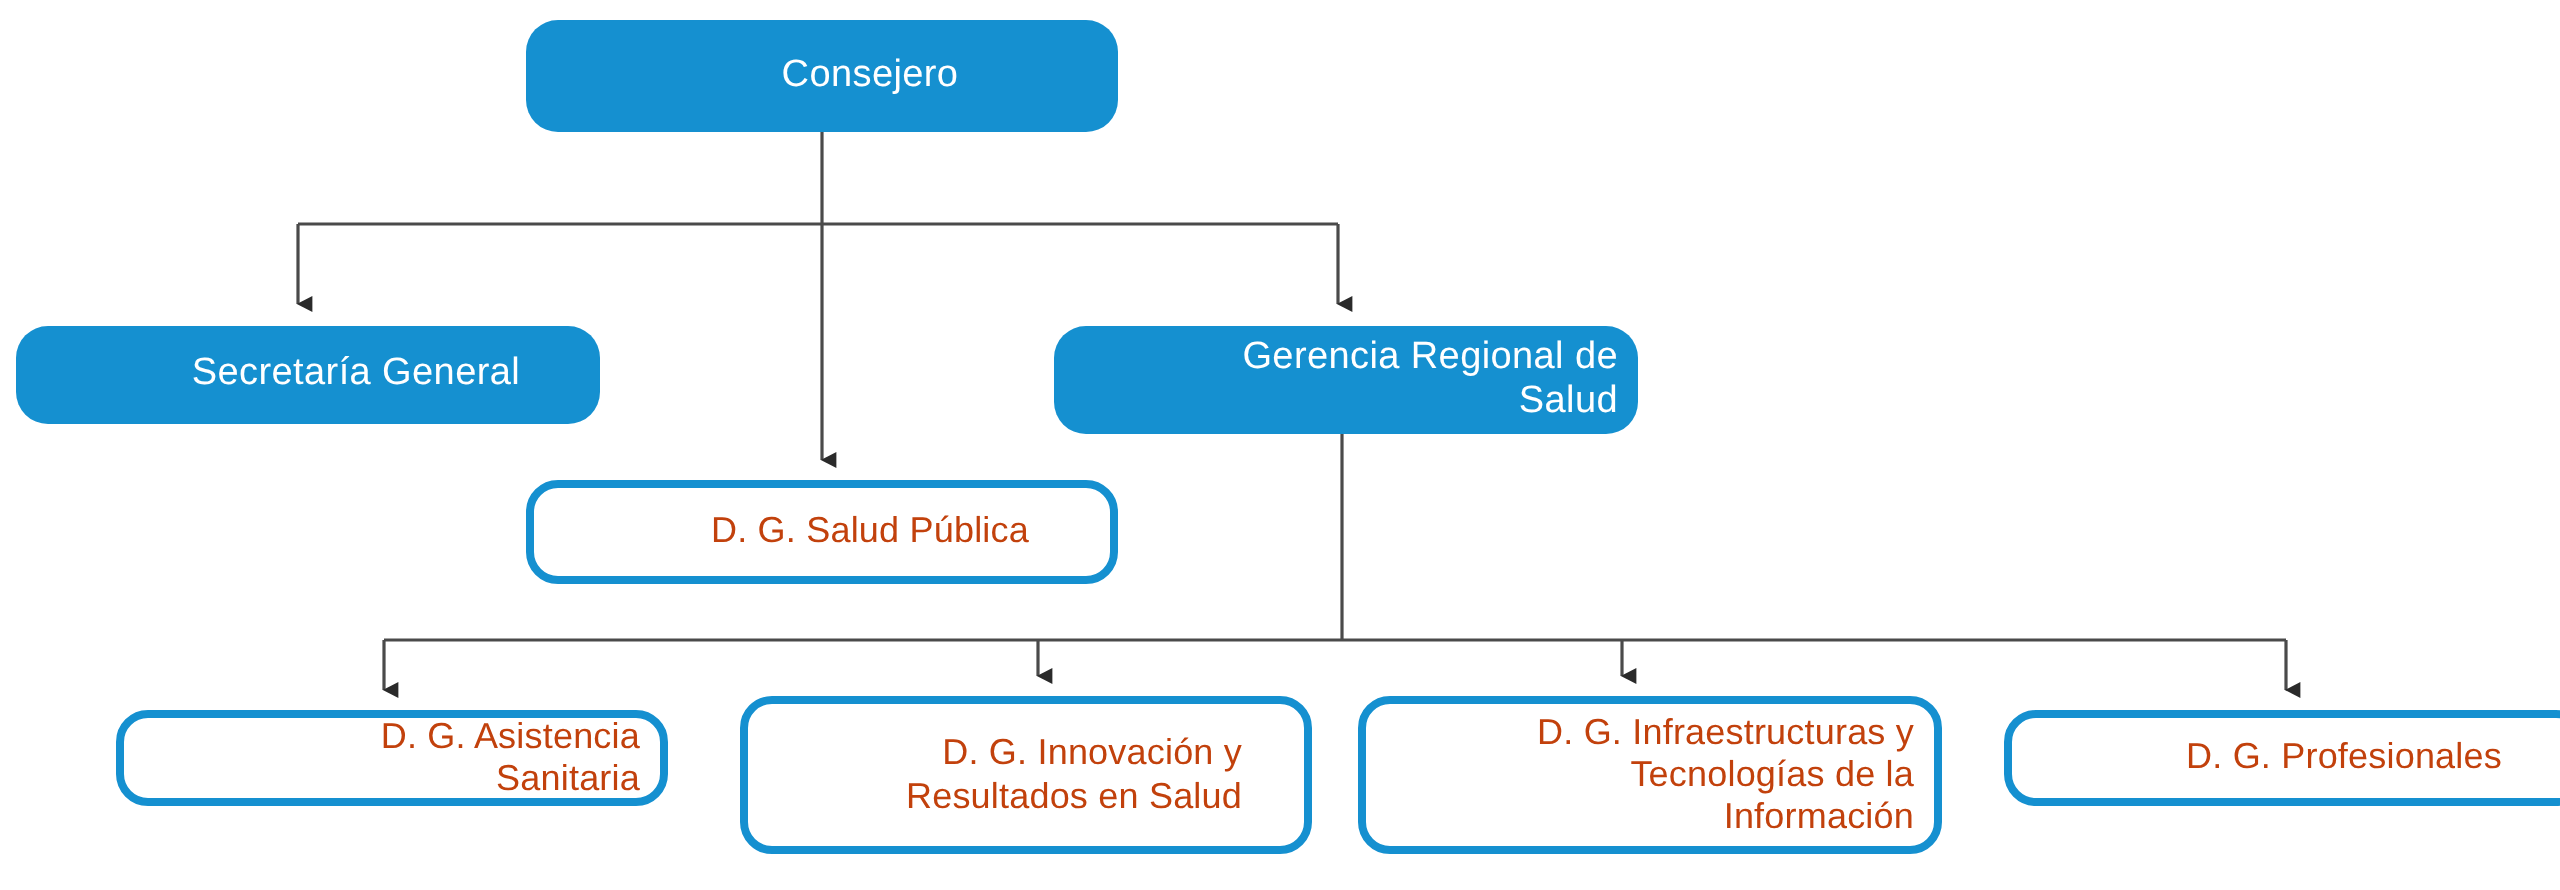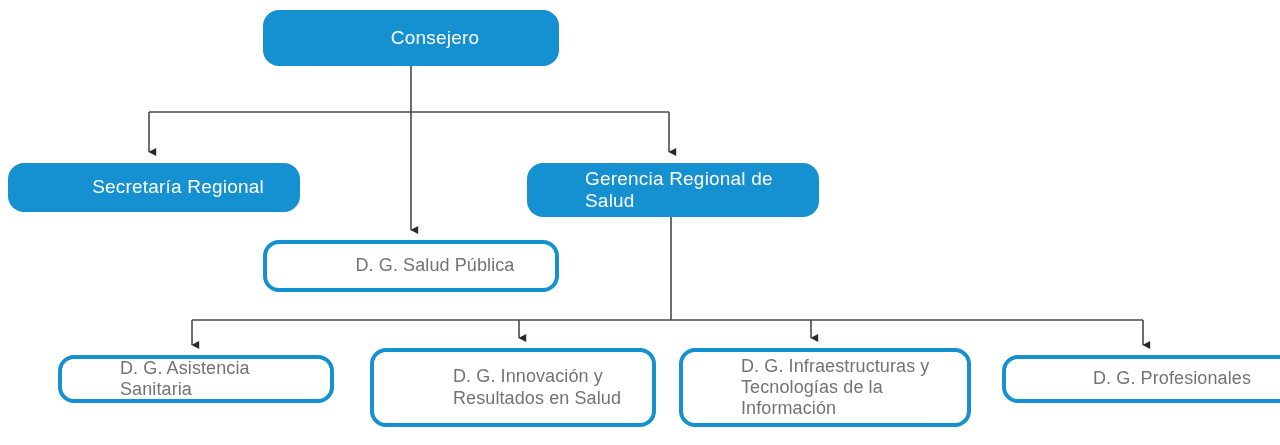--- a/index.html
+++ b/index.html
@@ -25,36 +25,36 @@
     width: 1280px;
     height: 445px;
     pointer-events: none;
   }
   .node {
     position: absolute;
     box-sizing: border-box;
     display: flex;
     align-items: center;
     justify-content: center;
-    text-align: left;
+    text-align: right;
     border-radius: 16px;
     line-height: 1.18;
     z-index: 2;
     padding-left: 48px;
   }
   .node-filled {
     background: #1590d0;
     color: #ffffff;
     border: none;
     font-size: 19px;
     letter-spacing: 0.2px;
   }
   .node-outlined {
     background: #ffffff;
-    color: #737373;
+    color: #c2410c;
     border: 4px solid #1590d0;
     font-size: 18px;
     letter-spacing: 0.1px;
   }
   .node-label {
     display: block;
     padding: 0 10px;
     white-space: pre-line;
   }
   
@@ -100,21 +100,21 @@
       <path d="M 811 320 L 811 338" marker-end="url(#arrowhead)"></path>
       <path d="M 1143 320 L 1143 345" marker-end="url(#arrowhead)"></path>
     </g>
   </svg>
 
   <div class="node node-filled" id="node-consejero">
     <span class="node-label">Consejero</span>
   </div>
 
   <div class="node node-filled" id="node-secretaria">
-    <span class="node-label">Secretaría Regional</span>
+    <span class="node-label">Secretaría General</span>
   </div>
 
   <div class="node node-filled" id="node-gerencia">
     <span class="node-label">Gerencia Regional de Salud</span>
   </div>
 
   <div class="node node-outlined" id="node-salud-publica">
     <span class="node-label">D. G. Salud Pública</span>
   </div>
 

